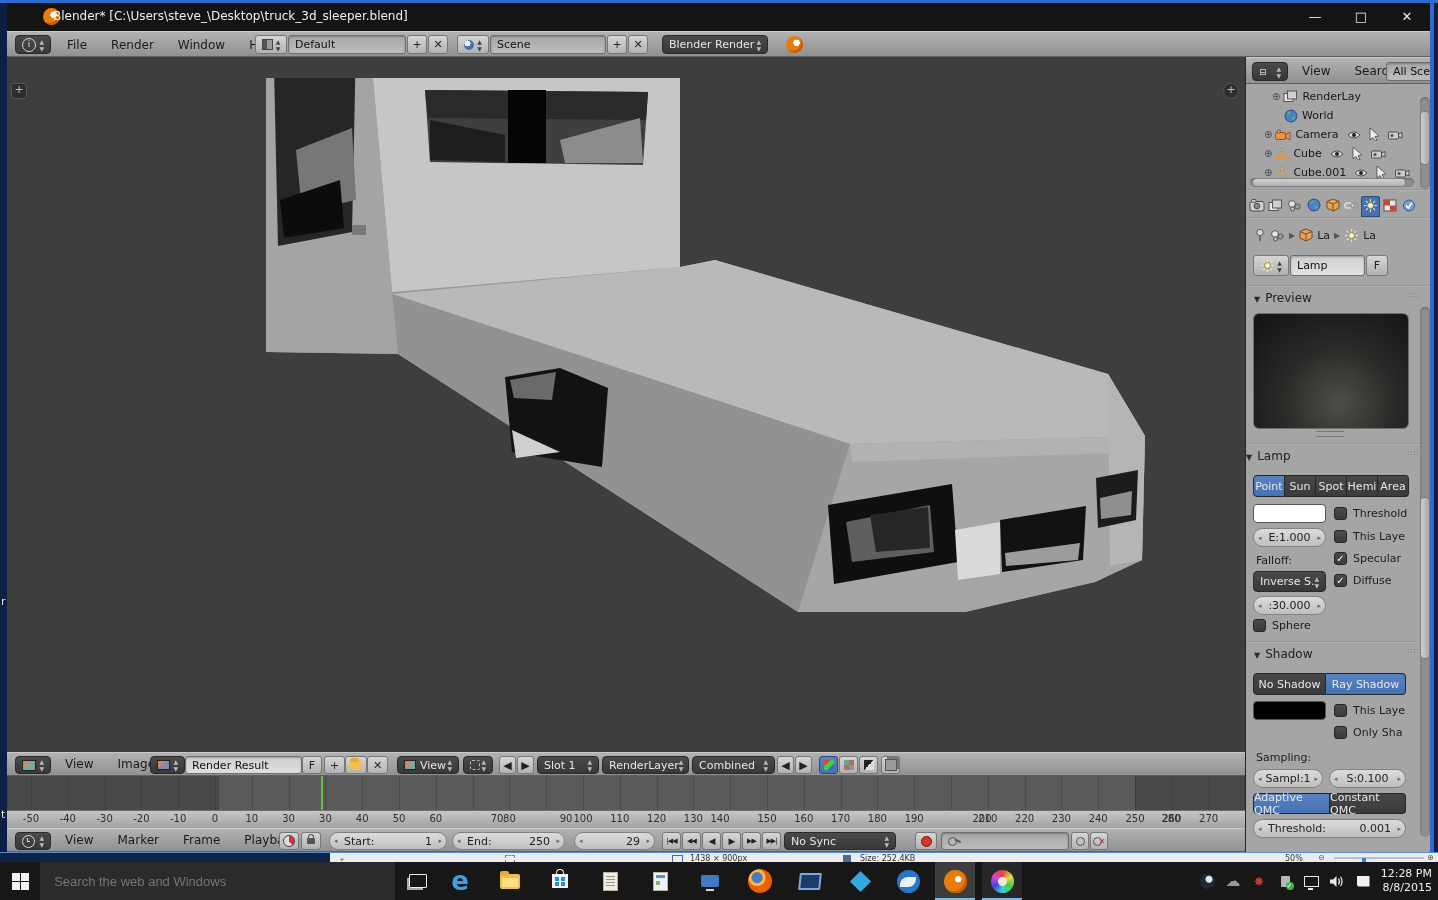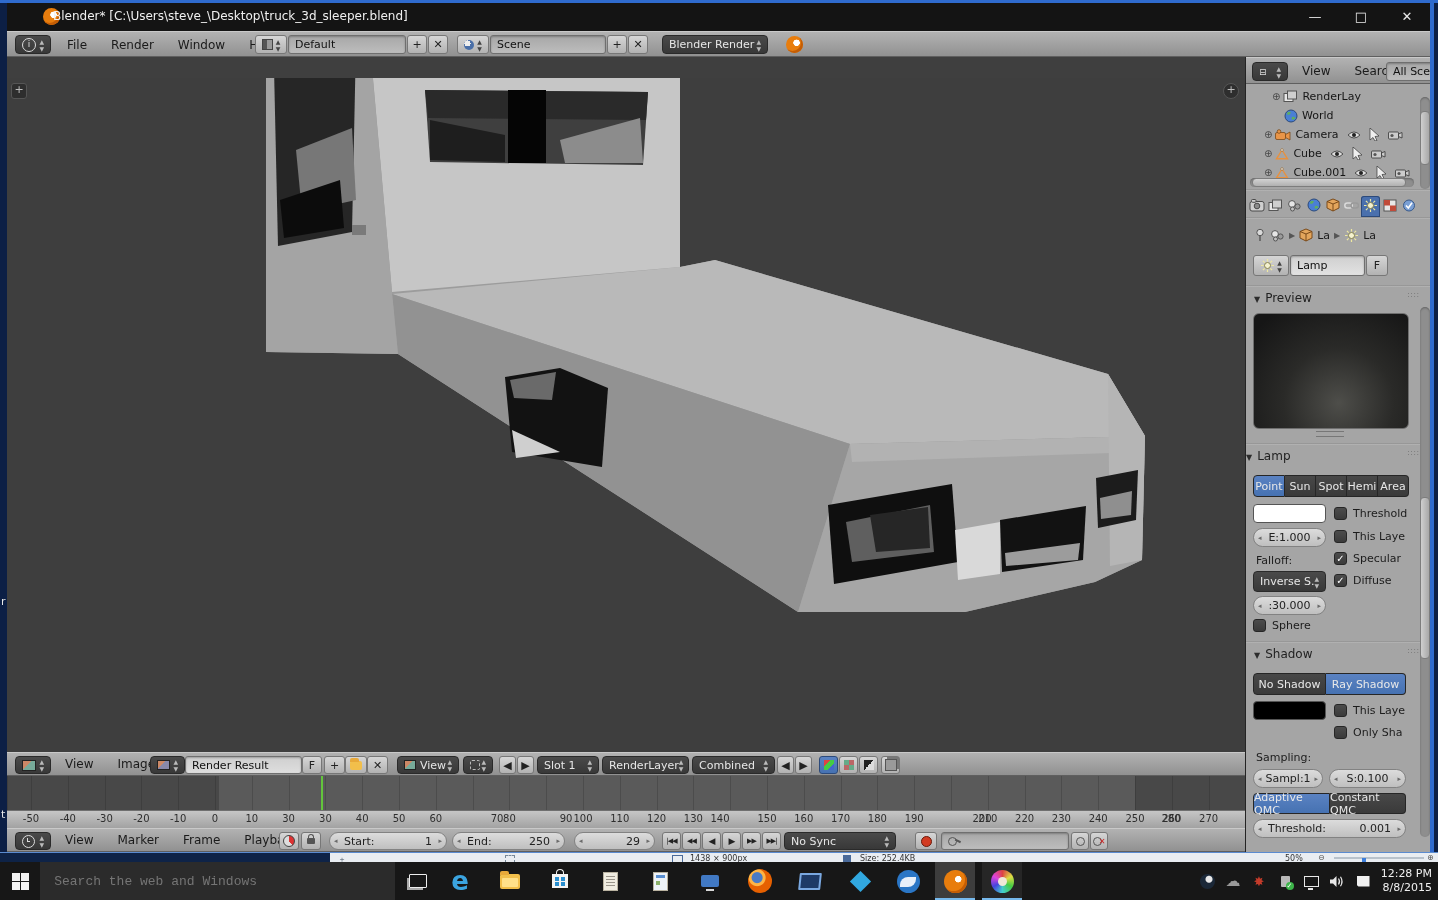--- a/index.html
+++ b/index.html
@@ -88,21 +88,21 @@
   #statusstrip .blk{position:absolute;top:0;height:10px;}
   .zslider{position:absolute;top:4px;height:2px;background:#b8c2cc;}
   .zhandle{position:absolute;top:1px;width:4px;height:8px;background:#3d7edb;}
   
   #taskbar{left:0;top:862px;width:1438px;height:38px;background:#171717;display:block;}
   .tb{position:absolute;top:0;height:38px;display:flex;align-items:center;justify-content:center;}
   .tbapp{width:40px;}
   .tbapp.active{background:#3d3d3d;box-shadow:inset 0 -2px 0 #76b9ed;}
   .tbapp.active2{background:#262626;box-shadow:inset 0 -2px 0 #76b9ed;}
   #tb-search{left:40px;width:355px;background:#2b2b2b;}
-  #tb-search input{width:92%;background:transparent;border:none;outline:none;color:#14b8a6;font-size:13px;font-family:Liberation Mono, monospace;}
+  #tb-search input{width:92%;background:transparent;border:none;outline:none;color:#14b8a6;font-size:13px;font-family:Liberation Sans, sans-serif;}
   .winlogo{display:grid;grid-template-columns:8px 8px;grid-template-rows:8px 8px;gap:1px;}
   .winlogo div{background:#f2f2f2;}
   #tray{right:0;}
   .trayicon{width:26px;height:38px;display:flex;align-items:center;justify-content:center;color:#e8e8e8;}
   #clock{position:absolute;right:6px;top:0;height:38px;color:#f0f0f0;font-size:11px;text-align:right;
      display:flex;flex-direction:column;justify-content:center;line-height:14px;}
   
   .foldr{width:20px;height:15px;background:#f2bf4b;border-radius:2px;position:relative;}
   .foldr:before{content:"";position:absolute;left:0;top:-3px;width:9px;height:4px;background:#e8a93a;border-radius:2px 2px 0 0;}
   .page{width:15px;height:19px;background:#f0ece0;position:relative;box-shadow:inset 0 0 0 1px #b9b2a0;}

